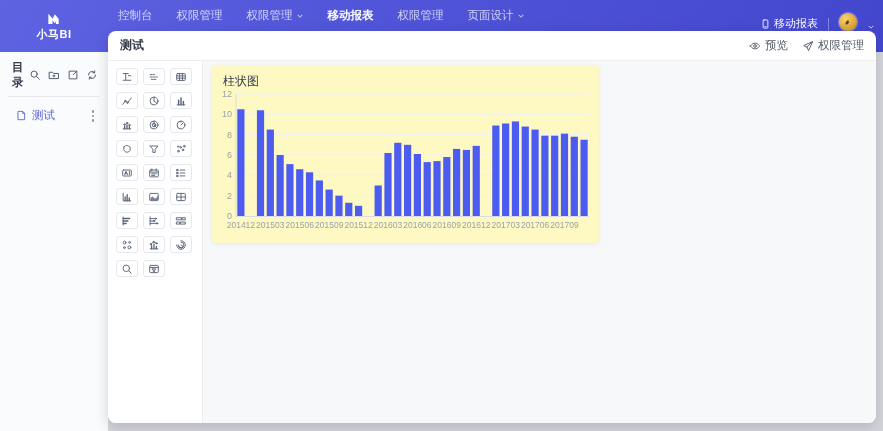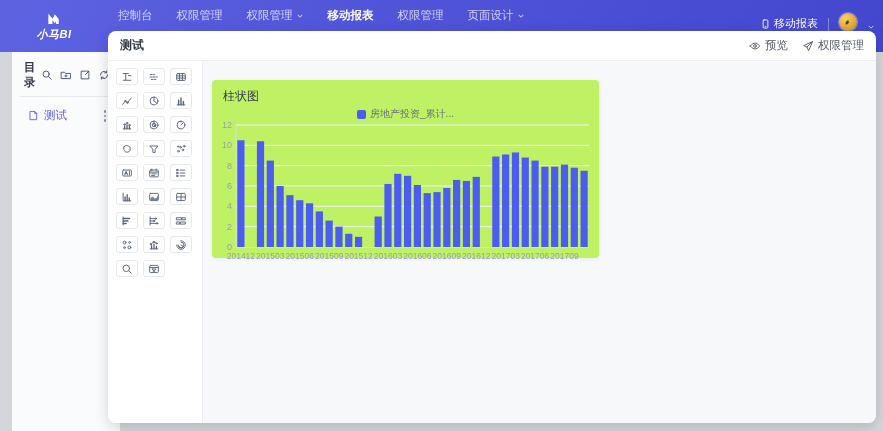--- a/index.html
+++ b/index.html
@@ -11,42 +11,42 @@
   }
   
   .header-band{
     position:absolute;left:0;top:0;width:883px;height:52px;z-index:1;
     background:linear-gradient(115deg,#5e63e2 0%,#4f54d8 45%,#4347ce 100%);
   }
   .logo{
     position:absolute;left:0;top:0;width:108px;height:52px;
     display:flex;flex-direction:column;align-items:center;justify-content:center;gap:1px;
   }
-  .logo-text{color:#fff;font-size:11px;font-weight:700;font-style:italic;letter-spacing:.5px;}
+  .logo-text{color:#fff;font-size:11px;font-weight:700;letter-spacing:.5px;}
   .nav-menu{
     position:absolute;left:118px;top:0;height:31px;display:flex;align-items:center;gap:24px;
   }
   .nav-item{display:flex;align-items:center;gap:3px;font-size:11.5px;color:rgba(255,255,255,.72);cursor:pointer;white-space:nowrap;}
   .nav-item.active{color:#fff;font-weight:700;}
   .nav-item .caret{opacity:.85;margin-top:1px;}
   .header-right{
     position:absolute;right:8px;top:0;height:31px;display:flex;align-items:flex-end;gap:10px;
   }
   .mobile-report{display:flex;align-items:center;gap:3px;color:#fff;font-size:11px;cursor:pointer;}
   .hdr-divider{width:1px;height:13px;background:rgba(255,255,255,.35);}
   .avatar{
     width:18px;height:18px;border-radius:50%;cursor:pointer;
     background:radial-gradient(circle at 35% 30%,#f7d06b,#d99c28 75%);
     display:flex;align-items:center;justify-content:center;
     box-shadow:0 0 0 1px rgba(255,255,255,.35);
   }
   .avatar-caret{color:rgba(255,255,255,.8);display:flex;}
   
   .sidebar{
-    position:absolute;left:12px;top:52px;width:108px;height:379px;z-index:2;
+    position:absolute;left:0;top:52px;width:108px;height:379px;z-index:2;
     background:#fafbfc;
   }
   .sidebar-head{display:flex;align-items:center;justify-content:space-between;padding:8px 10px 6px 12px;}
   .sidebar-title{font-size:11.5px;font-weight:700;color:#33394a;}
   .sidebar-tools{display:flex;align-items:center;gap:6px;}
   .tool-btn{width:13px;height:13px;display:flex;align-items:center;justify-content:center;color:#4a5568;cursor:pointer;}
   .sidebar-divider{height:1px;background:#e8e9ef;margin:0 8px;}
   .tree{padding:8px 6px;}
   .tree-item{display:flex;align-items:center;gap:5px;padding:3px 4px 3px 10px;cursor:pointer;border-radius:3px;}
   .tree-item .tree-label{font-size:11.5px;color:#5a5fd8;flex:1;}
@@ -75,21 +75,21 @@
     grid-auto-rows:17px;gap:7px 5px;align-content:start;
   }
   .pal-btn{
     width:22px;height:17px;border:1px solid #e7e8ee;border-radius:3px;background:#fff;
     display:flex;align-items:center;justify-content:center;color:#5a6478;cursor:pointer;box-sizing:border-box;
   }
   .pal-btn svg{width:12px;height:12px;}
   
   .canvas{flex:1;background:#f7f8fa;position:relative;}
   .chart-widget{
-    position:absolute;left:9px;top:19px;width:387px;height:178px;background:#bef264;
+    position:absolute;left:9px;top:4px;width:387px;height:178px;background:#fef9c3;
     border-radius:4px;box-shadow:0 1px 4px rgba(20,24,40,.07);cursor:pointer;
   }
   .chart-title{font-size:12px;color:#3a4050;padding:8px 0 0 11px;}
   .chart-legend{display:flex;align-items:center;justify-content:center;gap:4px;margin-top:2px;cursor:pointer;}
   .legend-swatch{width:9px;height:9px;border-radius:2px;}
   .legend-label{font-size:10px;color:#6b7280;}
   .chart-svg{display:block;margin:1px 0 0 4px;}
   text{font-family:"Liberation Sans","DejaVu Sans",sans-serif;}
 </style>
 </head>
@@ -395,24 +395,20 @@
           <svg width="13" height="13" viewBox="0 0 14 14" fill="none" stroke="currentColor" stroke-width="1.1" stroke-linecap="round" stroke-linejoin="round">
             <rect x="2" y="2.8" width="10" height="8.4" rx="1"></rect>
             <path d="M2 5.2h10"></path>
             <path d="M5 6.9h4L7.8 8.6v1.6H6.2V8.6z"></path>
           </svg>
         </div>
       </div>
     <div class="canvas">
       <div class="chart-widget">
         <div class="chart-title">柱状图</div>
-        <div class="chart-legend">
-          <span class="legend-swatch" style="background: rgb(76, 92, 240);"></span>
-          <span class="legend-label">房地产投资_累计...</span>
-        </div>
         <svg class="chart-svg" width="379" height="140">
             <line x1="20" y1="104.7" x2="373" y2="104.7" stroke="#eef0f4" stroke-width="1"></line>
             <line x1="20" y1="84.3" x2="373" y2="84.3" stroke="#eef0f4" stroke-width="1"></line>
             <line x1="20" y1="64.0" x2="373" y2="64.0" stroke="#eef0f4" stroke-width="1"></line>
             <line x1="20" y1="43.7" x2="373" y2="43.7" stroke="#eef0f4" stroke-width="1"></line>
             <line x1="20" y1="23.3" x2="373" y2="23.3" stroke="#eef0f4" stroke-width="1"></line>
             <line x1="20" y1="3.0" x2="373" y2="3.0" stroke="#eef0f4" stroke-width="1"></line>
             <line x1="20" y1="3" x2="20" y2="125.5" stroke="#d9dce2"></line>
             <line x1="20" y1="125.5" x2="373" y2="125.5" stroke="#d9dce2"></line>
             <text x="16" y="128.0" text-anchor="end" font-size="9" fill="#9aa1ab">0</text>

